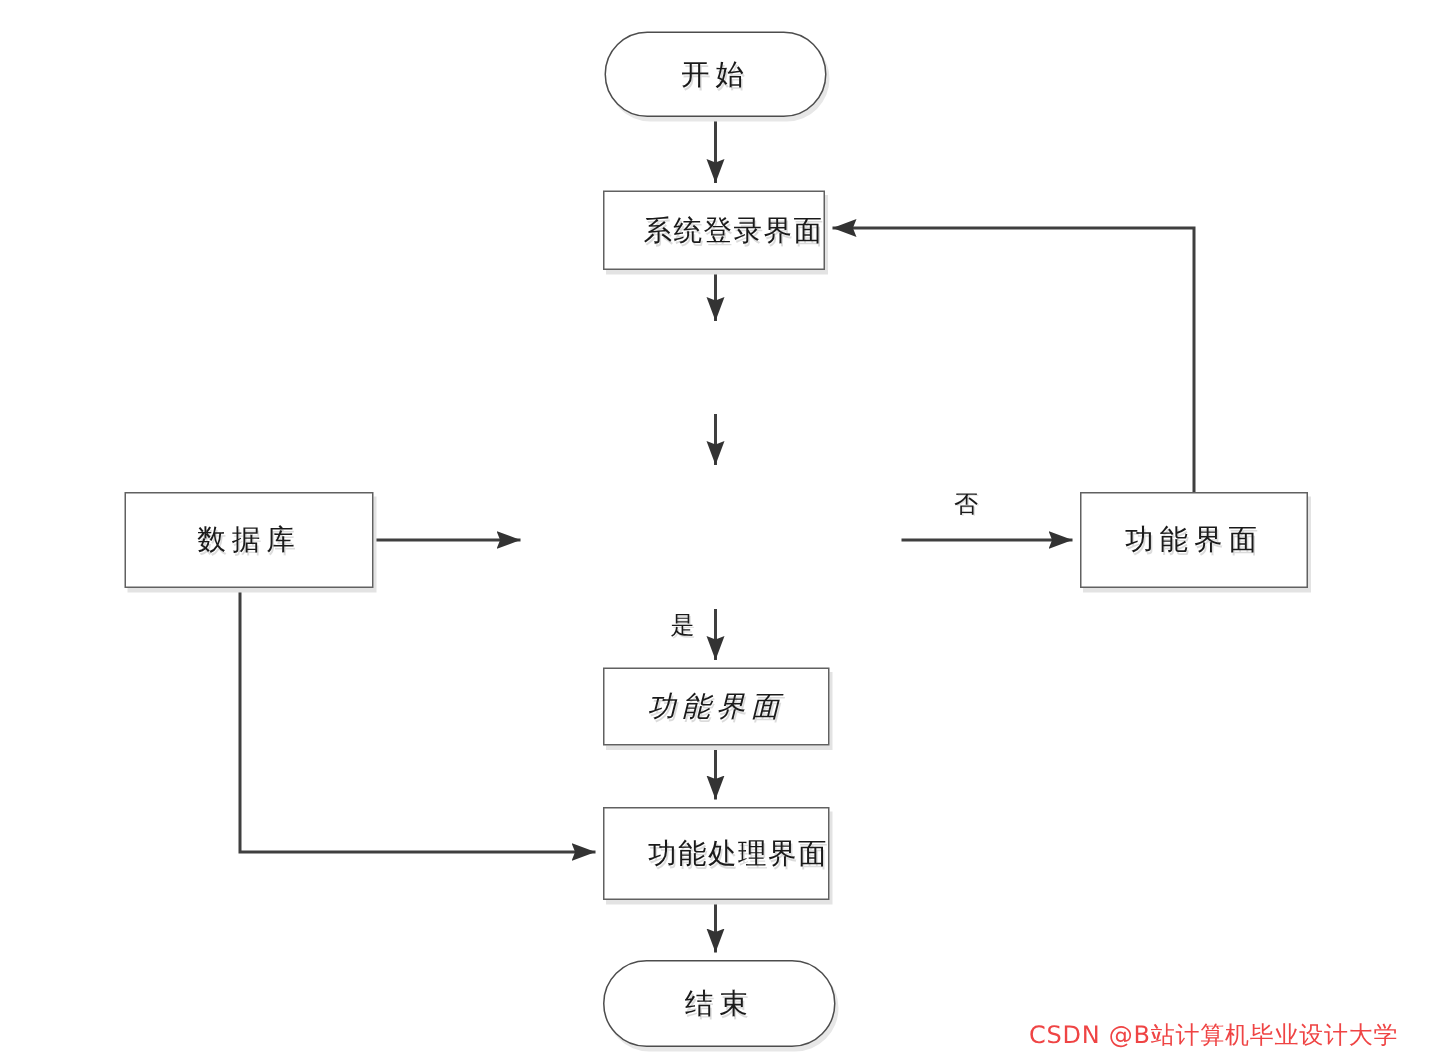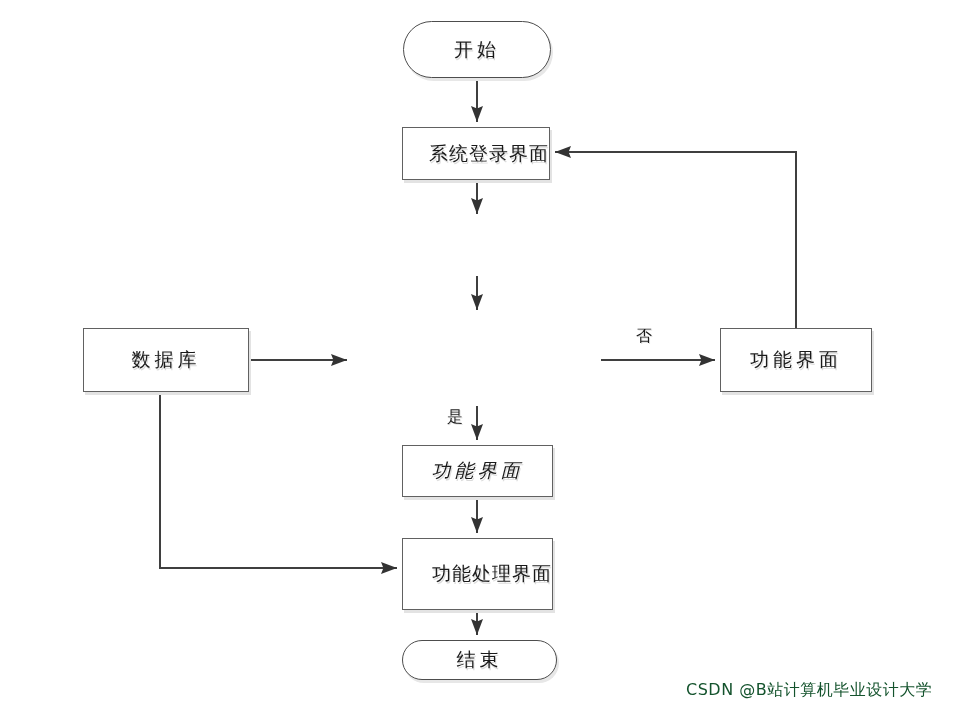--- a/index.html
+++ b/index.html
@@ -72,35 +72,35 @@
     position: absolute;
     font-size: 16px;
     color: #1a1a1a;
     text-shadow: 1px 1px 0 rgba(0,0,0,0.12);
   }
   .watermark {
     position: absolute;
     left: 686px;
     top: 680px;
     font-size: 16px;
-    color: #14532d;
+    color: #ef4444;
     letter-spacing: 0.5px;
     font-family: "DejaVu Sans", "Liberation Sans", sans-serif;
   }
 
   
   #node-start    { left: 403px; top: 21px;  width: 148px; height: 57px; }
   #node-login    { left: 402px; top: 127px; width: 148px; height: 53px; }
   #node-input    { left: 313px; top: 219px; width: 332px; height: 56px; }
   #node-decision { left: 352px; top: 315px; width: 248px; height: 90px; }
   #node-database { left: 83px;  top: 328px; width: 166px; height: 64px; }
   #node-error    { left: 720px; top: 328px; width: 152px; height: 64px; }
   #node-function { left: 402px; top: 445px; width: 151px; height: 52px; font-style: italic; }
-  #node-process  { left: 402px; top: 538px; width: 151px; height: 72px; }
-  #node-end      { left: 402px; top: 640px; width: 155px; height: 40px; }
+  #node-process  { left: 402px; top: 538px; width: 151px; height: 62px; }
+  #node-end      { left: 402px; top: 640px; width: 155px; height: 58px; }
 
   #label-no  { left: 636px; top: 326px; }
   #label-yes { left: 447px; top: 407px; }
 </style>
 </head>
 <body>
 
 <div id="canvas">
 
   <svg id="edges" viewBox="0 0 967 708">

